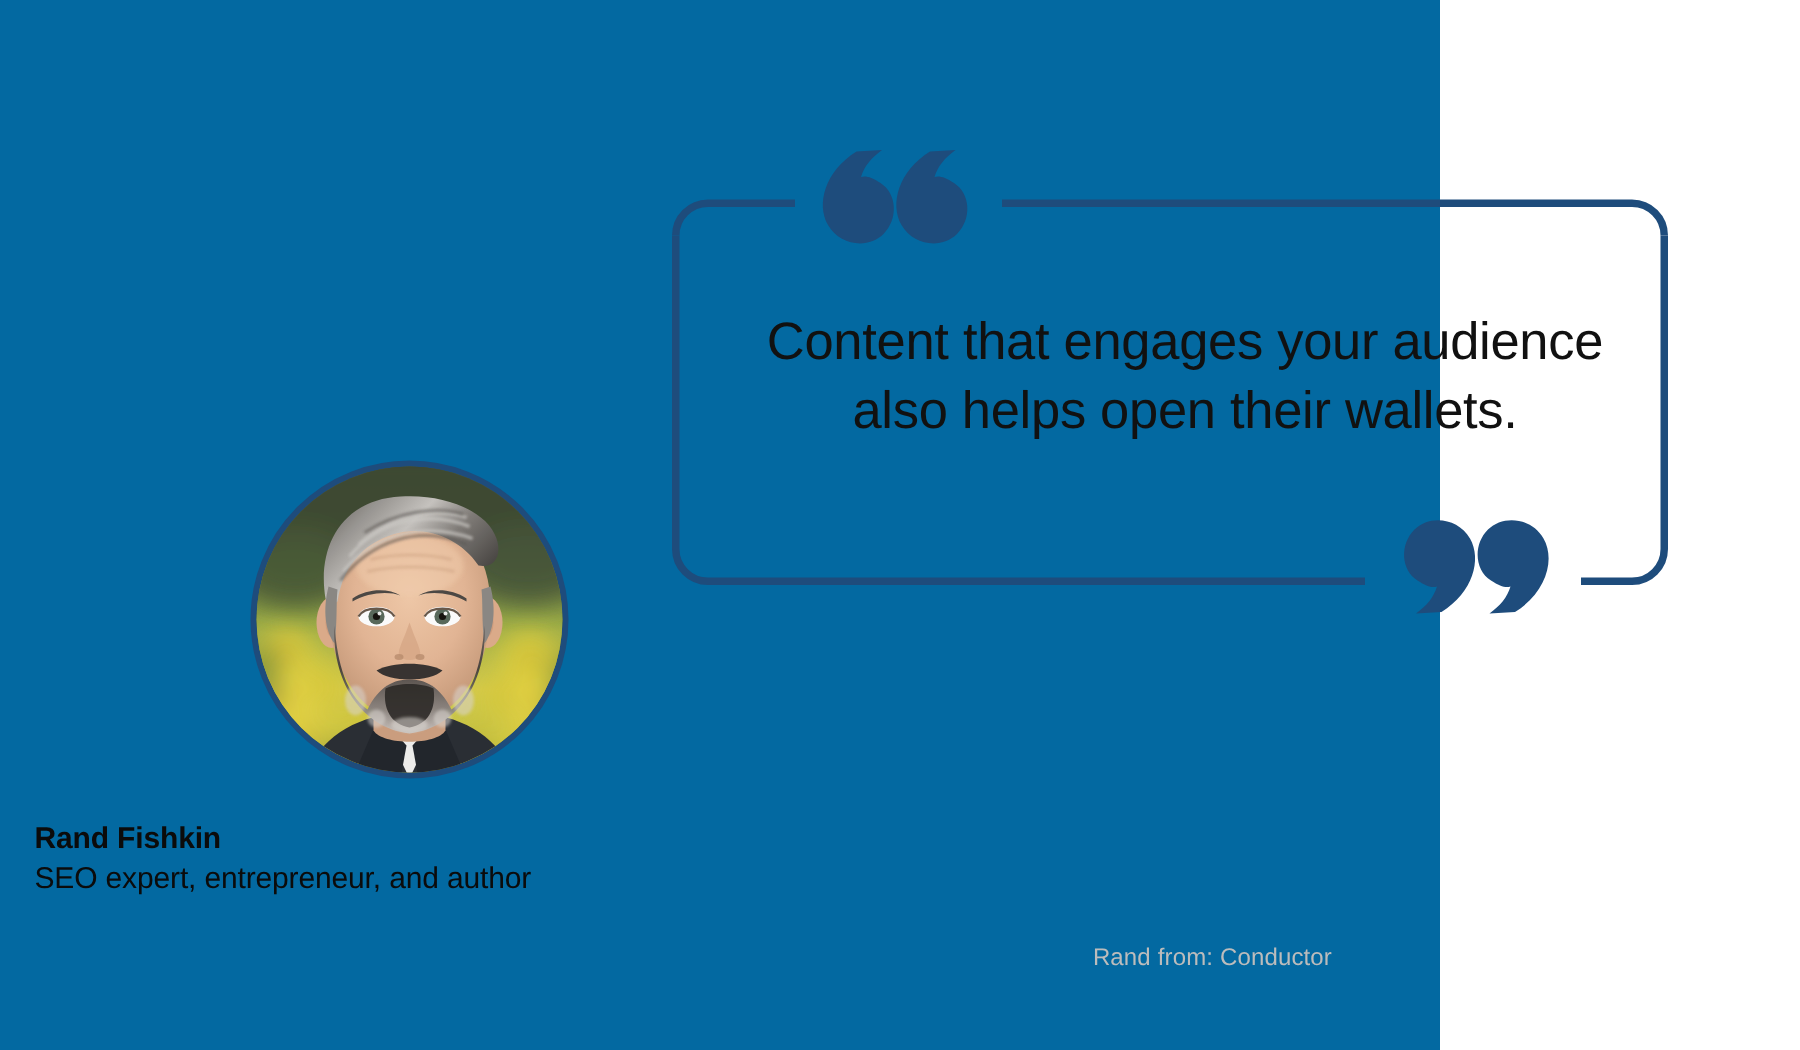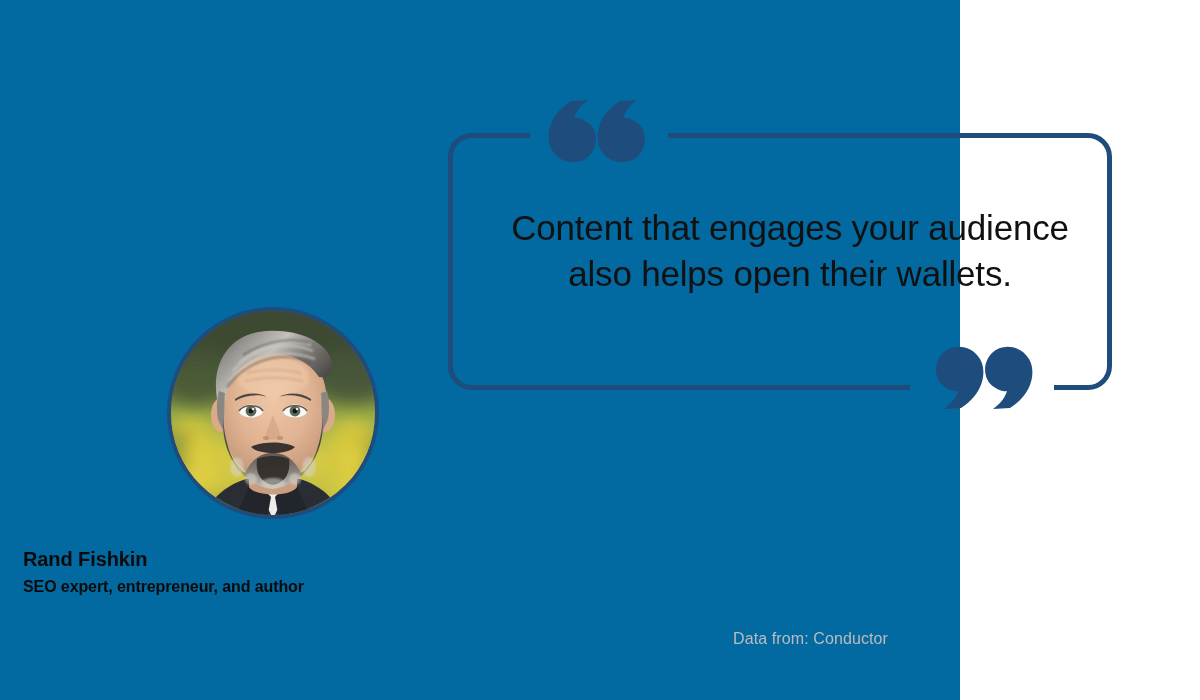--- a/index.html
+++ b/index.html
@@ -87,22 +87,22 @@
     font-family: "Liberation Sans", sans-serif;
     color: #0b0b0b;
   }
   #person-name {
     font-size: 20px;
     font-weight: 700;
     line-height: 27px;
     letter-spacing: -0.1px;
   }
   #person-role {
-    font-size: 16px;
-    font-weight: 700;
+    font-size: 20px;
+    font-weight: 400;
     line-height: 27px;
     letter-spacing: -0.1px;
   }
 
   
   #source-note {
     position: absolute;
     right: 72px;
     top: 630px;
     font-family: "Liberation Sans", sans-serif;
@@ -365,15 +365,15 @@
         </g>
       </svg>
     </div>
   </div>
 
   <div id="attribution">
     <div id="person-name">Rand Fishkin</div>
     <div id="person-role">SEO expert, entrepreneur, and author</div>
   </div>
 
-  <div id="source-note">Data from: Conductor</div>
+  <div id="source-note">Rand from: Conductor</div>
 
 </div>
 
 </body></html>

